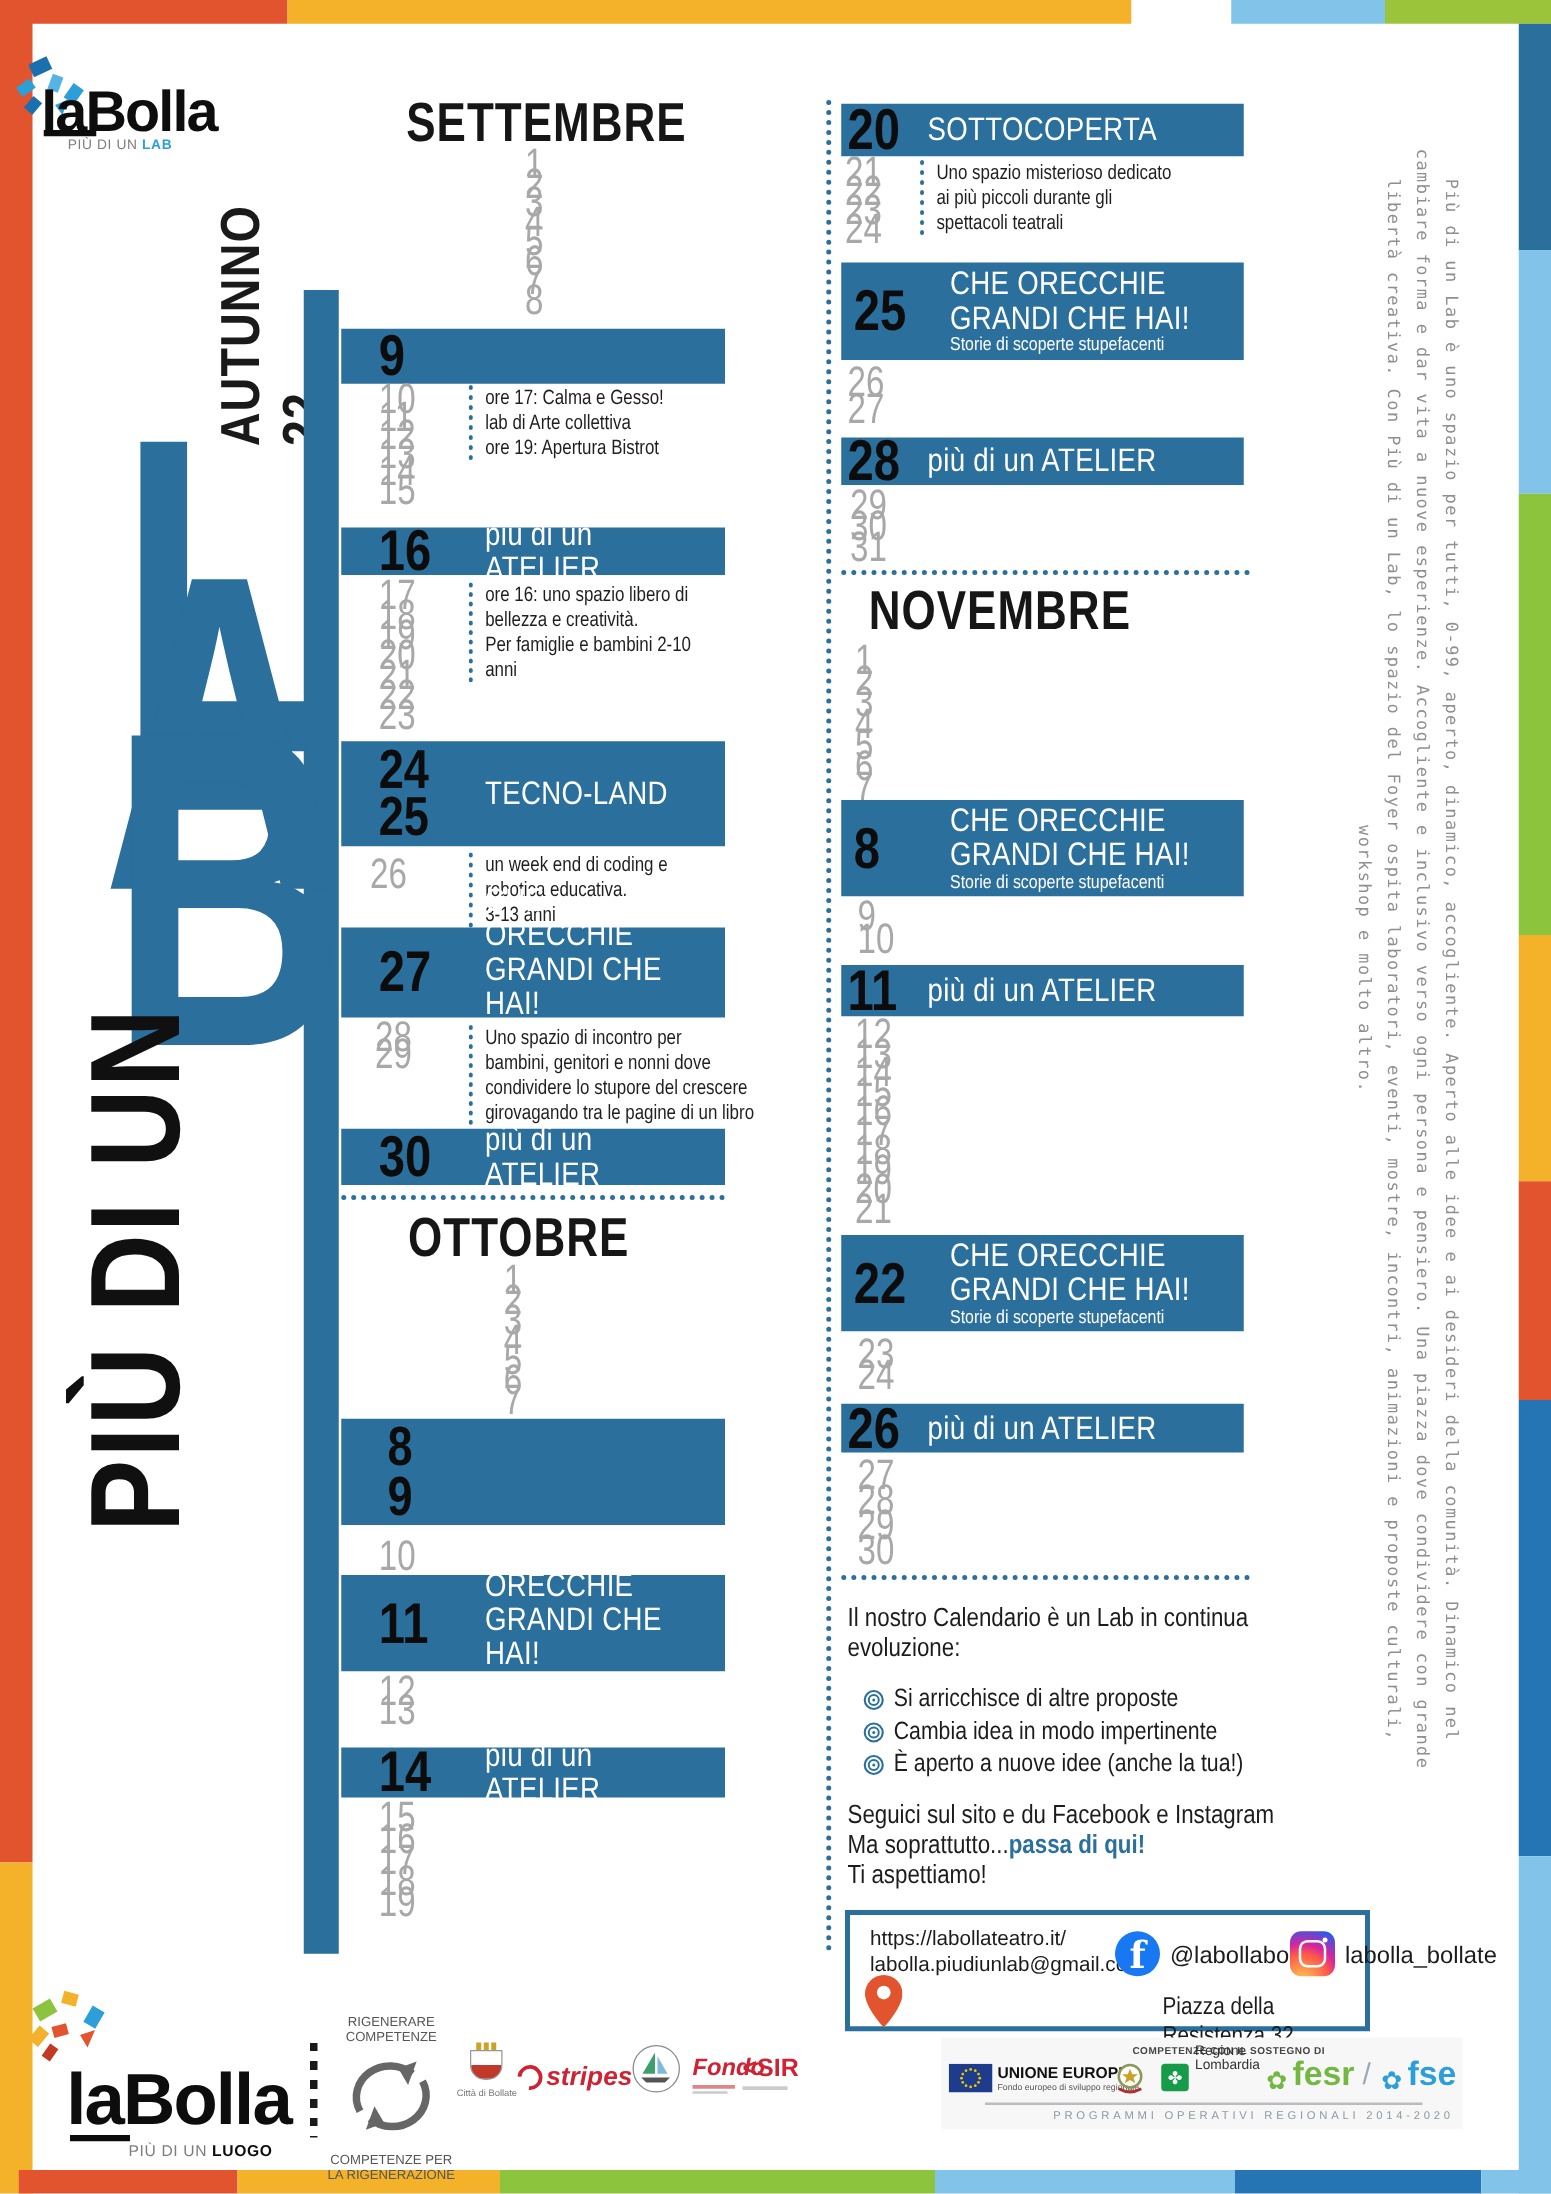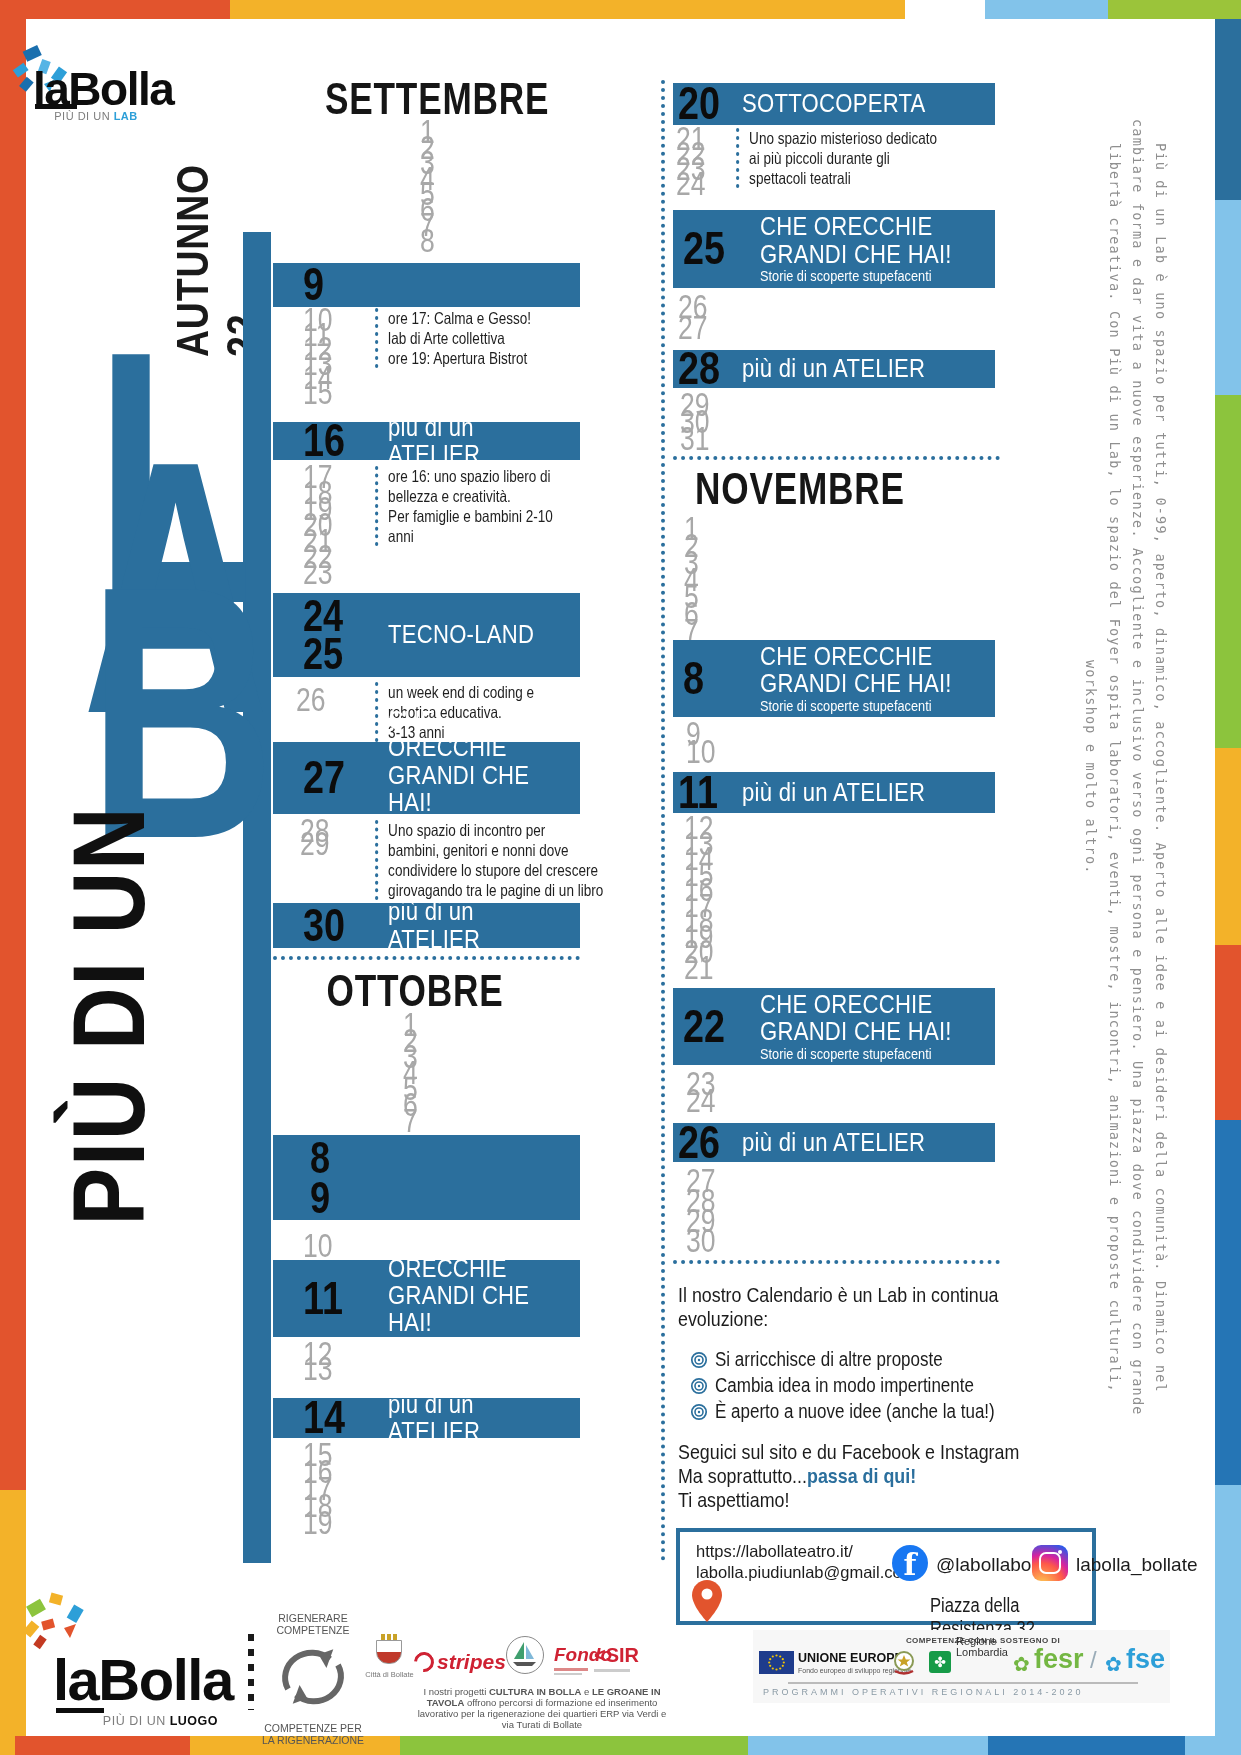--- a/index.html
+++ b/index.html
@@ -436,23 +436,20 @@
     <div style="font-size:19px;font-weight:bold;font-style:italic;color:#cf2233">Fondo</div>
     <div style="width:34px;height:2.5px;background:#d88;margin-top:2px"></div>
     <div style="width:28px;height:2.5px;background:#ccc;margin-top:2px"></div>
   </div>
 
   <div class="abs" style="left:594px;top:1644px">
     <div style="font-size:20px;font-weight:bold;color:#cf2233"><span>&lt;</span><span>SIR</span></div>
     <div style="width:36px;height:2.5px;background:#ccc;margin-top:2px"></div>
   </div>
 
-  <div class="abs" style="left:416px;top:1686px;width:252px;text-align:center;font-size:9.5px;line-height:11px;color:#555">
-    <span>I nostri progetti </span><b>CULTURA IN BOLLA</b><span> e </span><b>LE GROANE IN TAVOLA</b><span> offrono percorsi di formazione ed inserimento lavorativo per la rigenerazione dei quartieri ERP via Verdi e via Turati di Bollate</span>
-  </div>
 
   <div class="eu-panel" style="left:753px;top:1630px;width:417px;height:73px">
     <div class="abs" style="left:150px;top:6px;width:160px;text-align:center;font-size:8px;font-weight:bold;color:#444;letter-spacing:.4px">COMPETENZE CON IL SOSTEGNO DI</div>
     <svg class="abs" style="left:6px;top:21px" width="35" height="23">
       <rect width="35" height="23" fill="#1e3c8c"></rect>
       <g fill="#f3c500">
           <circle cx="17.5" cy="4.5" r="1.1"></circle>
           <circle cx="21.2" cy="5.5" r="1.1"></circle>
           <circle cx="23.8" cy="8.2" r="1.1"></circle>
           <circle cx="24.8" cy="11.5" r="1.1"></circle>
@@ -479,16 +476,16 @@
     <div class="abs" style="left:203px;top:6px;font-size:11px;font-weight:normal;color:#333;line-height:11px">
       <div>Regione</div>
       <div>Lombardia</div>
     </div>
     <div class="abs" style="left:260px;top:22px;font-size:20px;color:#74b743">✿</div>
     <div class="abs" style="left:281px;top:14px;font-size:27px;font-weight:bold;color:#74b743">fesr</div>
     <div class="abs" style="left:337px;top:16px;font-size:24px;color:#9aacb8">/</div>
     <div class="abs" style="left:352px;top:22px;font-size:20px;color:#2d9fd8">✿</div>
     <div class="abs" style="left:373px;top:14px;font-size:27px;font-weight:bold;color:#2d9fd8">fse</div>
     <div class="abs" style="left:35px;top:52px;width:350px;height:2px;background:#bbb"></div>
-    <div class="abs" style="left:10px;top:57px;width:400px;text-align:left;font-size:9px;letter-spacing:3px;color:#8a9aa5">PROGRAMMI OPERATIVI REGIONALI 2014-2020</div>
+    <div class="abs" style="left:10px;top:57px;width:400px;text-align:right;font-size:9px;letter-spacing:3px;color:#8a9aa5">PROGRAMMI OPERATIVI REGIONALI 2014-2020</div>
   </div>
 
 </div>
 
 </body></html>

